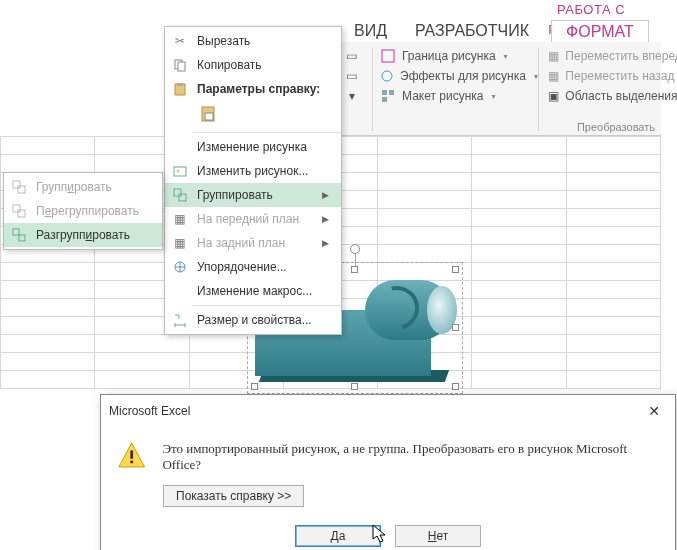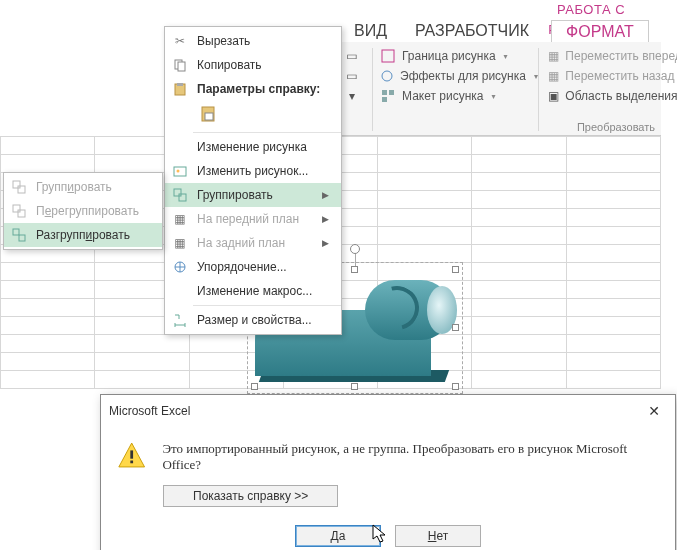--- a/index.html
+++ b/index.html
@@ -61,21 +61,21 @@
 
 
 .dlg { position:absolute; left:100px; top:394px; width:576px; background:#fff; border:1px solid #888; box-shadow:3px 3px 10px rgba(0,0,0,0.25); }
 .dlg-title { display:flex; align-items:center; height:28px; padding:16px 8px; font-size:12px; }
 .dlg-title .x { margin-left:auto; width:26px; text-align:center; font-size:14px; cursor:pointer }
 .dlg-body { display:flex; padding:14px 16px 6px 16px; gap:16px; }
 .warn { width:30px;height:28px; }
 .dlg-msg { font-size:13px; line-height:16px;font-family:Liberation Serif, serif; }
 .dlg-help { margin:6px 0 10px 62px; }
 .dlg-btns { display:flex; justify-content:center; gap:14px; padding:8px 0 16px 0; }
-.btn { min-width:86px; height:22px; background:#f2f2f2; border:1px solid #adadad; font-size:12px; display:inline-flex;align-items:center;justify-content:center; padding:0 29px; }
+.btn { min-width:86px; height:22px; background:#f2f2f2; border:1px solid #adadad; font-size:12px; display:inline-flex;align-items:center;justify-content:center; padding:0 12px; }
 .btn.primary { border:1px solid #3b84c4; box-shadow:0 0 0 1px #7db3e0 inset; }
 .cursor { position:absolute; left:372px; top:524px; width:16px; height:20px; }
 
 .u { text-decoration:underline; }
 </style>
 </head>
 <body>
 
 <div class="ribbon-tools-title">РАБОТА С РИСУНКАМИ</div>
 <div class="ribbon-tabs">

